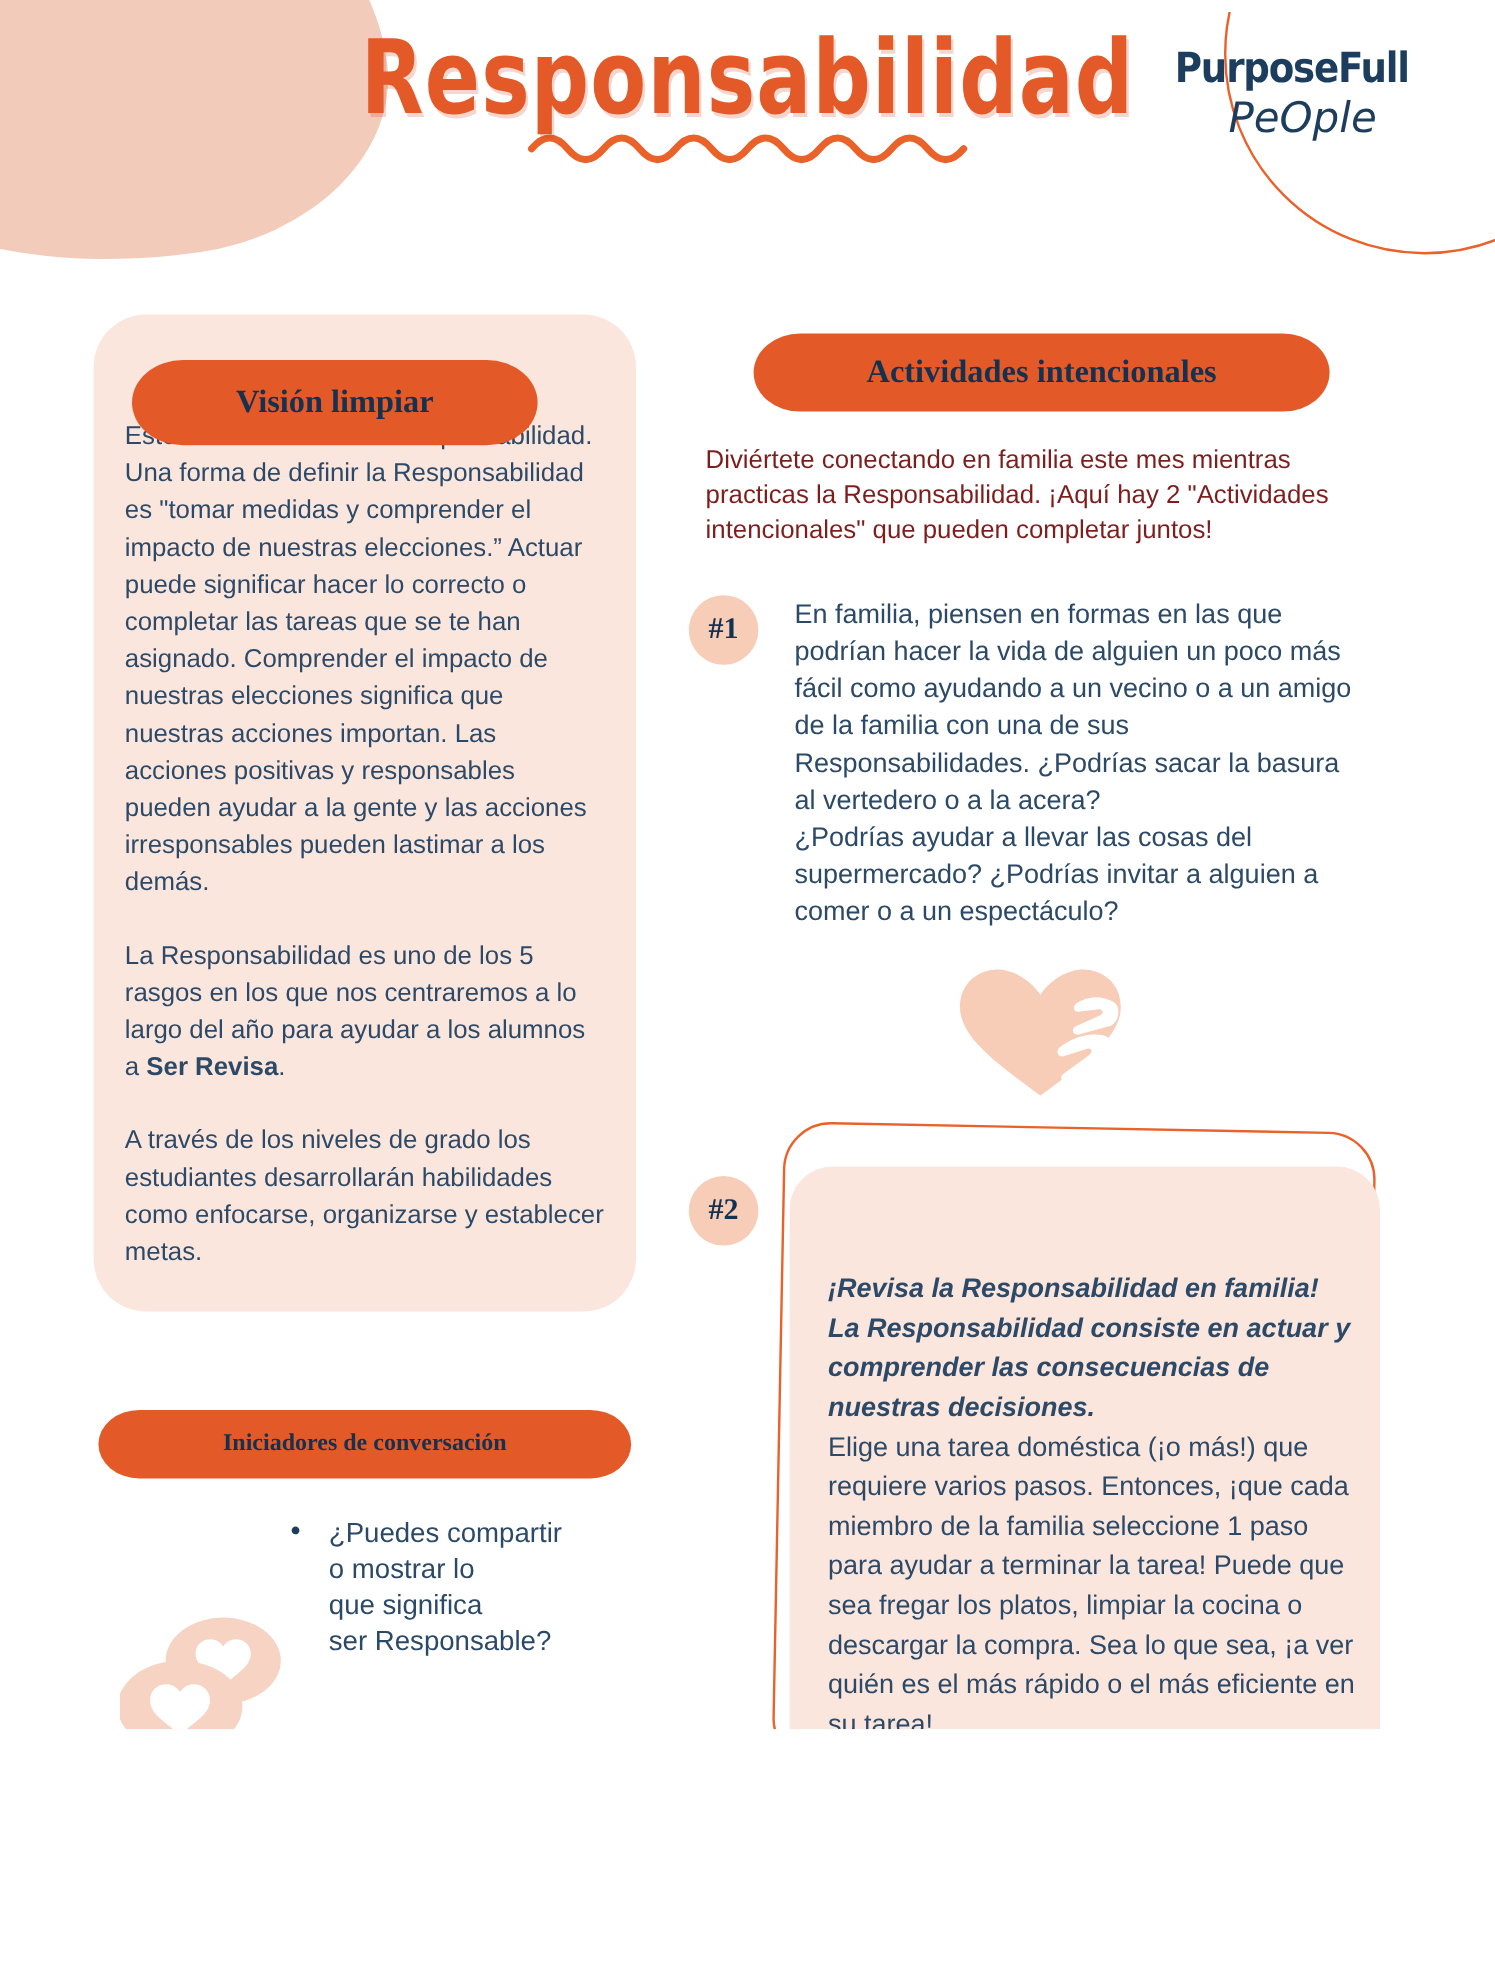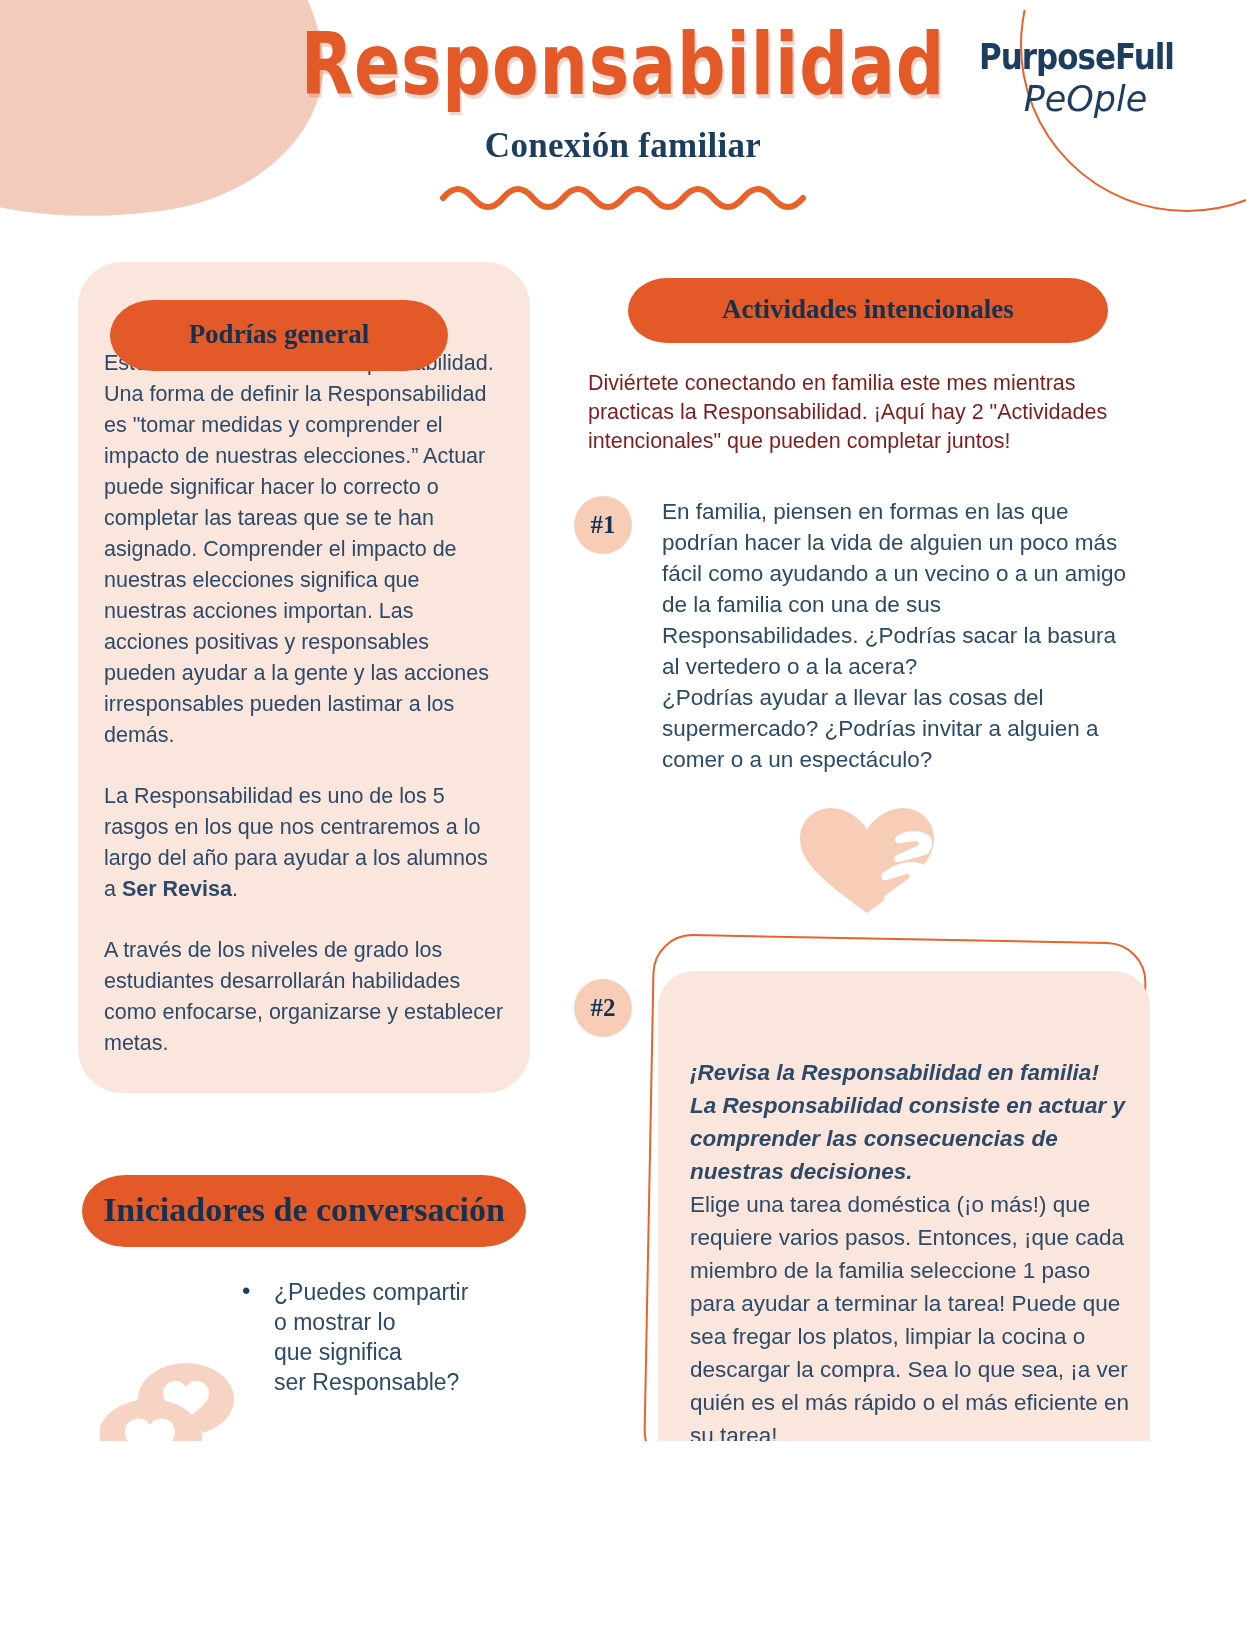--- a/index.html
+++ b/index.html
@@ -158,21 +158,21 @@
     left: 32px;
     top: 38px;
     width: 338px;
     padding: 19px 0 21px 0;
     font-size: 27px;
     z-index: 2;
   }
   .pill-starters {
     width: 444px;
     padding: 16px 0 18px 0;
-    font-size: 34px;
+    font-size: 20px;
     margin-left: 4px;
   }
   .pill-activities {
     width: 480px;
     padding: 16px 0 18px 0;
     font-size: 27px;
     margin-left: 62px;
   }
 
   .body-text {
@@ -314,39 +314,38 @@
 <body>
 
 <div class="page">
 
   <div class="blob-topleft"></div>
   <div class="arc-topright"></div>
   <div class="arc-mask"></div>
 
   <div class="header">
     <div class="main-title">Responsabilidad</div>
-    <div class="subtitle">Conexión familiar</div>
     <div class="squiggle">
       <svg width="370" height="34" viewBox="0 0 370 34" aria-hidden="true">
         <path d="M5 20 Q20 2 35 20 T65 20 T95 20 T125 20 T155 20 T185 20 T215 20 T245 20 T275 20 T305 20 T335 20 T365 20" fill="none" stroke="#E8622A" stroke-width="6" stroke-linecap="round"></path>
       </svg>
     </div>
   </div>
 
   <div class="logo">
     <div class="logo-line1">PurposeFull</div>
     <div class="logo-line2">PeOple</div>
   </div>
 
   <div class="columns">
 
     <div class="col-left">
 
       <div class="panel">
-        <div class="pill pill-vision">Podrías general</div>
+        <div class="pill pill-vision">Visión limpiar</div>
 
         <div class="body-text">Este mes hablamos de Responsabilidad. Una forma de definir la Responsabilidad es "tomar medidas y comprender el impacto de nuestras elecciones.” Actuar puede significar hacer lo correcto o completar las tareas que se te han asignado. Comprender el impacto de nuestras elecciones significa que nuestras acciones importan. Las acciones positivas y responsables pueden ayudar a la gente y las acciones irresponsables pueden lastimar a los demás.</div>
         <div class="body-text" style="margin-top:30px;"><span>La Responsabilidad es uno de los 5 rasgos en los que nos centraremos a lo largo del año para ayudar a los alumnos a </span><b>Ser Revisa</b><span>.</span></div>
         <div class="body-text" style="margin-top:30px;">A través de los niveles de grado los estudiantes desarrollarán habilidades como enfocarse, organizarse y establecer metas.</div>
       </div>
 
       <div class="starters-wrap">
         <div class="pill pill-starters">Iniciadores de conversación</div>
 
         <div class="starters-body">

